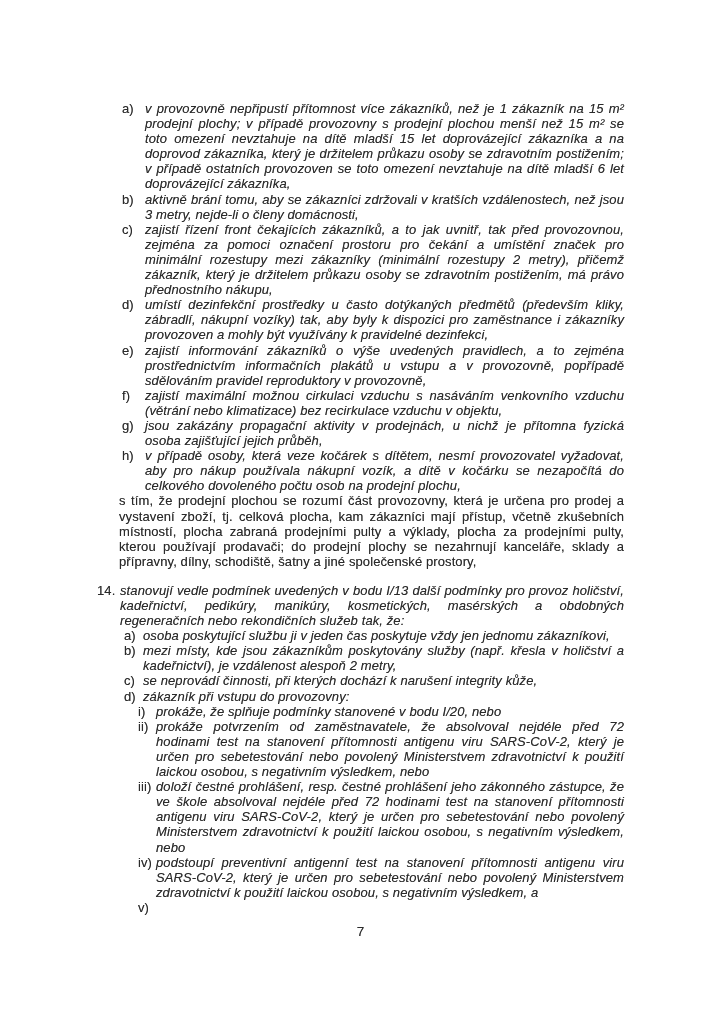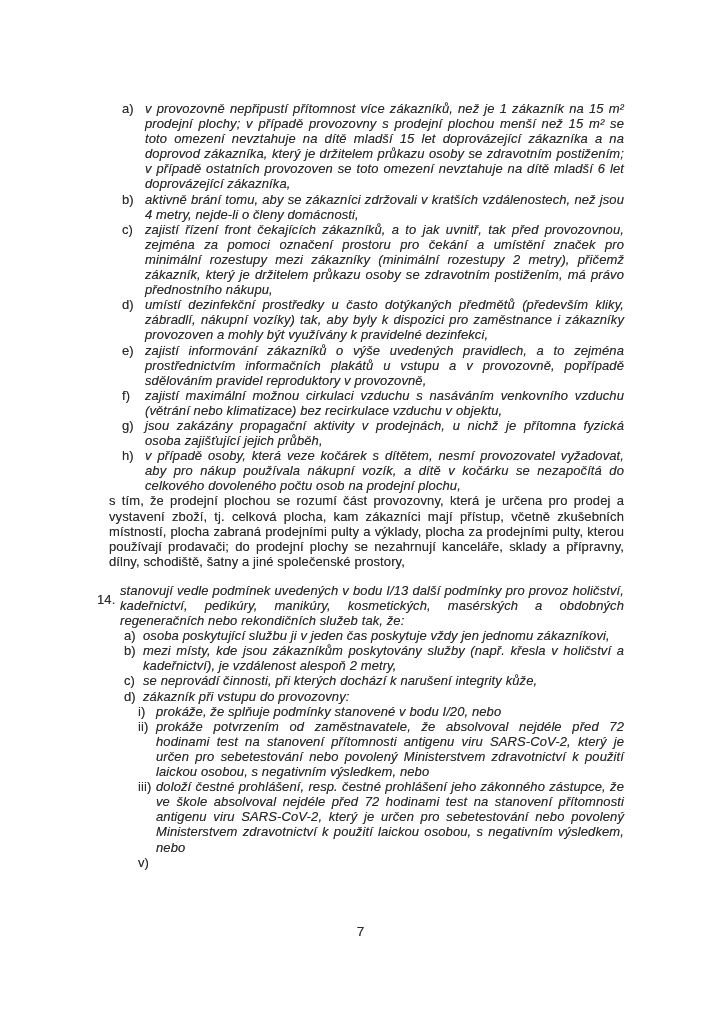--- a/index.html
+++ b/index.html
@@ -26,24 +26,24 @@
     line-height: 15.1px;
     letter-spacing: 0.1px;
     text-shadow: 0 0 0.45px rgba(43,43,43,0.55);
   }
   .li { position: relative; }
   .tx { display: block; text-align: justify; font-style: italic; }
   
   .l13 { padding-left: 48px; }
   .l13 > .mk { position: absolute; left: 25px; top: 0; }
   
-  .closing { margin-left: 12px; text-align: justify; }
+  .closing { margin-left: 22px; text-align: justify; }
   
   .it14 { position: relative; padding-left: 23px; margin-top: 14px; }
-  .it14 > .mk { position: absolute; left: 0; top: 9px; }
+  .it14 > .mk { position: absolute; left: 0; top: 0; }
   
   .l14 { padding-left: 46px; }
   .l14 > .mk { position: absolute; left: 27px; top: 0; }
   
   .rom { padding-left: 59px; }
   .rom > .mk { position: absolute; left: 41px; top: 0; }
   .pageno {
     position: absolute;
     left: 97px;
     top: 924px;
@@ -58,21 +58,21 @@
 
 <div class="page">
   <div class="content">
 
     <div class="li l13">
       <span class="mk">a)</span>
       <span class="tx">v provozovně nepřipustí přítomnost více zákazníků, než je 1 zákazník na 15 m² prodejní plochy; v případě provozovny s prodejní plochou menší než 15 m² se toto omezení nevztahuje na dítě mladší 15 let doprovázející zákazníka a na doprovod zákazníka, který je držitelem průkazu osoby se zdravotním postižením; v případě ostatních provozoven se toto omezení nevztahuje na dítě mladší 6 let doprovázející zákazníka,</span>
     </div>
     <div class="li l13">
       <span class="mk">b)</span>
-      <span class="tx">aktivně brání tomu, aby se zákazníci zdržovali v kratších vzdálenostech, než jsou 4 metry, nejde-li o členy domácnosti,</span>
+      <span class="tx">aktivně brání tomu, aby se zákazníci zdržovali v kratších vzdálenostech, než jsou 3 metry, nejde-li o členy domácnosti,</span>
     </div>
     <div class="li l13">
       <span class="mk">c)</span>
       <span class="tx">zajistí řízení front čekajících zákazníků, a to jak uvnitř, tak před provozovnou, zejména za pomoci označení prostoru pro čekání a umístění značek pro minimální rozestupy mezi zákazníky (minimální rozestupy 2 metry), přičemž zákazník, který je držitelem průkazu osoby se zdravotním postižením, má právo přednostního nákupu,</span>
     </div>
     <div class="li l13">
       <span class="mk">d)</span>
       <span class="tx">umístí dezinfekční prostředky u často dotýkaných předmětů (především kliky, zábradlí, nákupní vozíky) tak, aby byly k dispozici pro zaměstnance i zákazníky provozoven a mohly být využívány k pravidelné dezinfekci,</span>
     </div>
     <div class="li l13">
@@ -122,19 +122,23 @@
     </div>
     <div class="li rom">
       <span class="mk">ii)</span>
       <span class="tx">prokáže potvrzením od zaměstnavatele, že absolvoval nejdéle před 72 hodinami test na stanovení přítomnosti antigenu viru SARS-CoV-2, který je určen pro sebetestování nebo povolený Ministerstvem zdravotnictví k použití laickou osobou, s negativním výsledkem, nebo</span>
     </div>
     <div class="li rom">
       <span class="mk">iii)</span>
       <span class="tx">doloží čestné prohlášení, resp. čestné prohlášení jeho zákonného zástupce, že ve škole absolvoval nejdéle před 72 hodinami test na stanovení přítomnosti antigenu viru SARS-CoV-2, který je určen pro sebetestování nebo povolený Ministerstvem zdravotnictví k použití laickou osobou, s negativním výsledkem, nebo</span>
     </div>
     <div class="li rom">
+      <span class="mk">iv)</span>
+      <span class="tx">podstoupí preventivní antigenní test na stanovení přítomnosti antigenu viru SARS-CoV-2, který je určen pro sebetestování nebo povolený Ministerstvem zdravotnictví k použití laickou osobou, s negativním výsledkem, a</span>
+    </div>
+    <div class="li rom">
       <span class="mk">v)</span>
     </div>
 
   </div>
 
   <div class="pageno">7</div>
 </div>
 
 </body></html>

